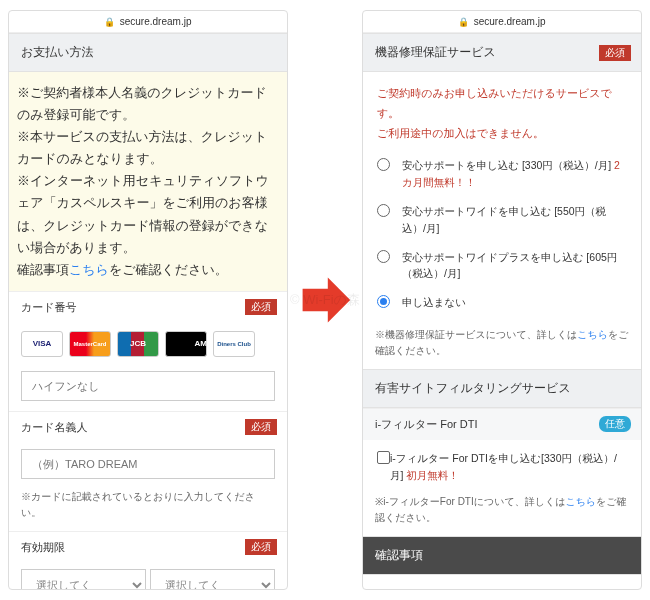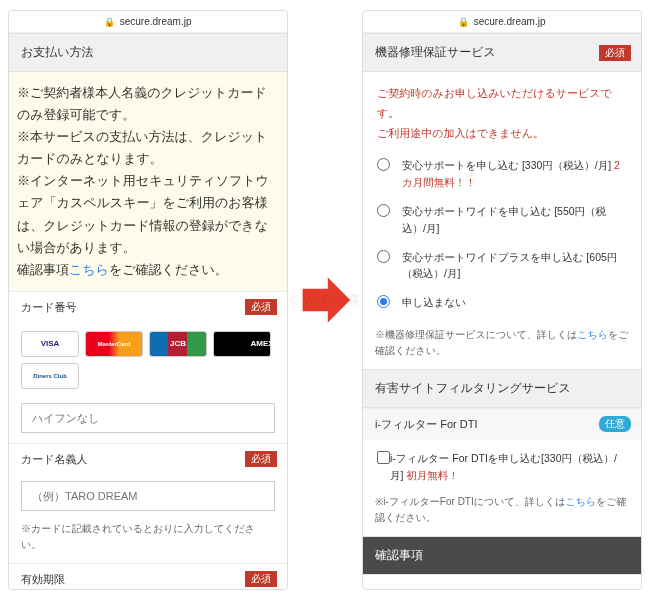--- a/index.html
+++ b/index.html
@@ -10,21 +10,21 @@
   .lock { font-size: 9px; }
   .scroll { flex: 1; overflow: hidden; }
   .section-head { background: #eef0f2; padding: 10px 12px; font-size: 12px; border-top: 1px solid #e2e2e2; border-bottom: 1px solid #e2e2e2; position: relative; }
   .notice { background: #fdfbe9; padding: 10px 8px; font-size: 13px; line-height: 1.7; }
   .notice a, .link { color: #2a7fef; text-decoration: none; }
   .row { padding: 8px 12px; border-top: 1px solid #eee; position: relative; }
   .row .label { font-size: 11px; }
   .badge { position: absolute; right: 10px; top: 50%; transform: translateY(-50%); background: #c0392b; color: #fff; font-size: 10px; padding: 1px 6px; text-align: center; }
   .badge.opt { background: #2fa9d6; border-radius: 7px; }
   .cards { padding: 8px 12px; display: flex; flex-wrap: wrap; gap: 6px; }
-  .card-logo { width: 58px; height: 26px; border: 1px solid #ccc; border-radius: 3px; display: flex; align-items: center; justify-content: center; font-size: 8px; font-weight: bold; }
+  .card-logo { width: 42px; height: 26px; border: 1px solid #ccc; border-radius: 3px; display: flex; align-items: center; justify-content: center; font-size: 8px; font-weight: bold; }
   .visa { color: #1a1f71; }
   .mc { background: linear-gradient(90deg,#eb001b 40%,#f79e1b 60%); color: #fff; font-size: 6px; }
   .jcb { color: #fff; background: linear-gradient(90deg,#0f6db0 33%,#b41e34 33% 66%,#329947 66%); }
   .amex { background: #000000; color: #fff; padding-left: 40px; }
   .diners { font-size: 6px; color: #1a4f8b; }
   .input { margin: 6px 12px 10px; }
   .input input, .input select { width: 100%; padding: 8px 10px; border: 1px solid #ccc; font-size: 11px; color: #888; background: #fff; }
   .input.duo { display: flex; gap: 4px; }
   .input.duo select { width: 50%; }
   .hint { font-size: 10px; color: #666; padding: 0 12px 10px; line-height: 1.6; }

